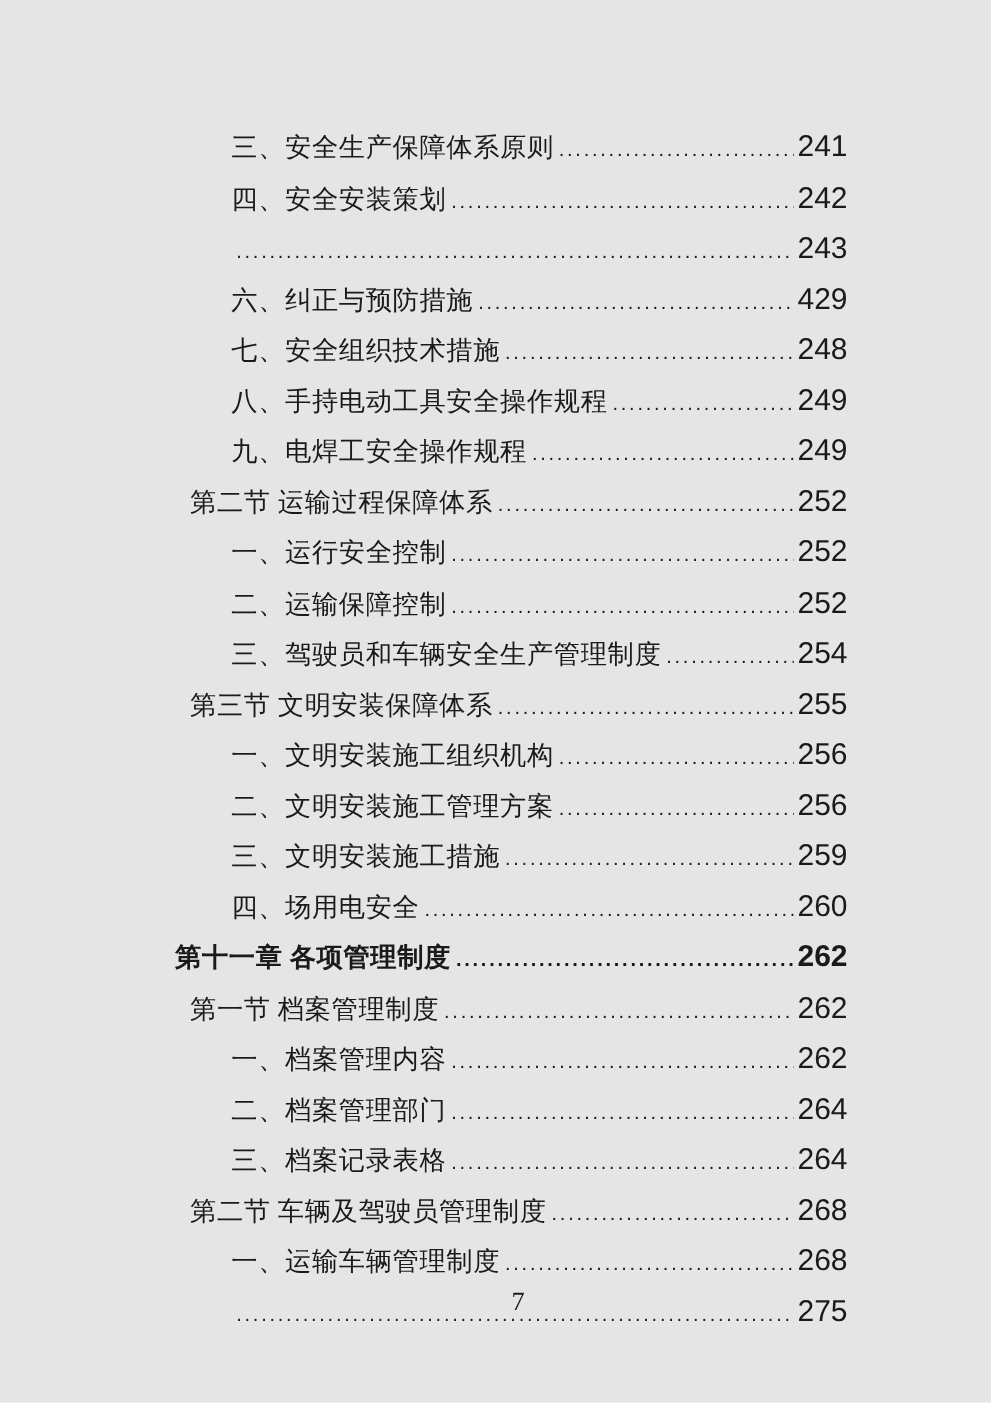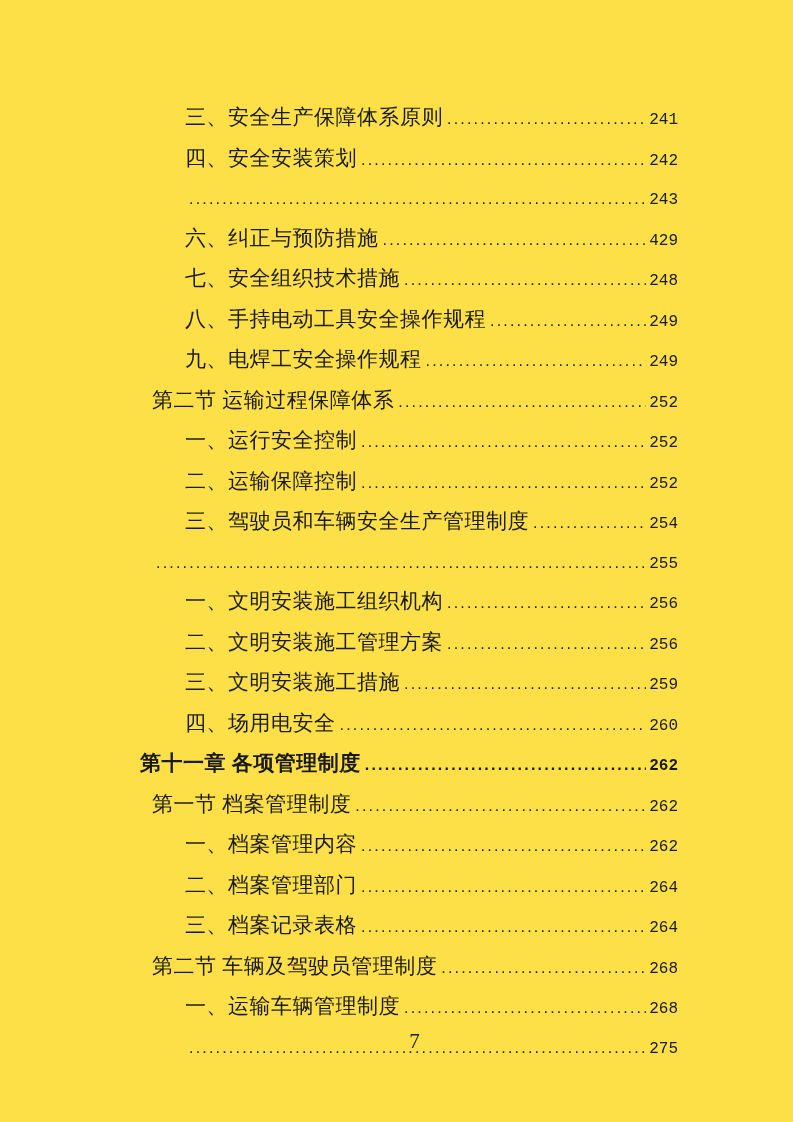--- a/index.html
+++ b/index.html
@@ -11,21 +11,21 @@
     width: 793px;
     height: 1122px;
     position: relative;
     overflow: hidden;
     font-family: "Liberation Serif", "DejaVu Serif", serif;
     color: #1a1a1a;
   }
   .document-page {
     position: absolute;
     inset: 0;
-    background: #fde047;
+    background: #e5e5e5;
   }
   .toc {
     position: absolute;
     left: 120px;
     top: 99px;
     width: 558px;
   }
   .toc-row {
     display: flex;
     align-items: baseline;
@@ -48,22 +48,22 @@
     font-family: "Liberation Sans", "DejaVu Sans", sans-serif;
     font-size: 16px;
     letter-spacing: 2.2px;
     color: #1a1a1a;
   }
   .toc-leader::after {
     content: "..........................................................................................................................................................................................";
   }
   .toc-page-num {
     flex: 0 0 auto;
-    font-family: Liberation Mono, monospace;
-    font-size: 16px;
+    font-family: Liberation Sans, sans-serif;
+    font-size: 24px;
   }
   .toc-row.level-chapter .toc-page-num { font-weight: 700; }
   .page-footer {
     position: absolute;
     top: 1026px;
     left: 0;
     width: 793px;
     text-align: center;
     font-size: 21px;
     line-height: 30px;
@@ -138,20 +138,21 @@
       <span class="toc-page-num">252</span>
     </div>
 
     <div class="toc-row level-item">
       <span class="toc-entry-text">三、驾驶员和车辆安全生产管理制度</span>
       <span class="toc-leader"></span>
       <span class="toc-page-num">254</span>
     </div>
 
     <div class="toc-row level-section">
+      <span class="toc-entry-text">第三节 文明安装保障体系</span>
       <span class="toc-leader"></span>
       <span class="toc-page-num">255</span>
     </div>
 
     <div class="toc-row level-item">
       <span class="toc-entry-text">一、文明安装施工组织机构</span>
       <span class="toc-leader"></span>
       <span class="toc-page-num">256</span>
     </div>
 

